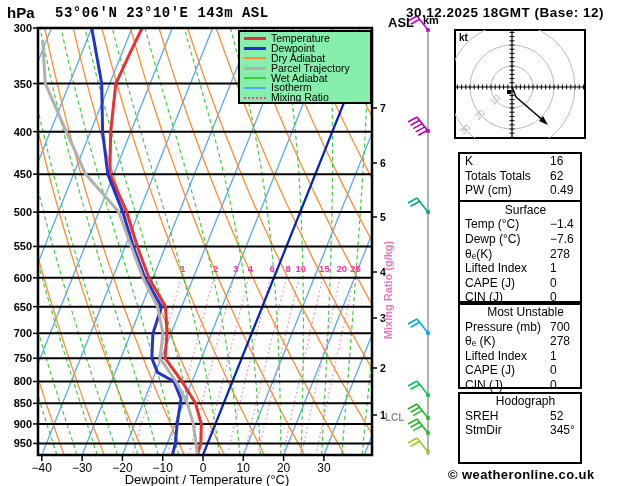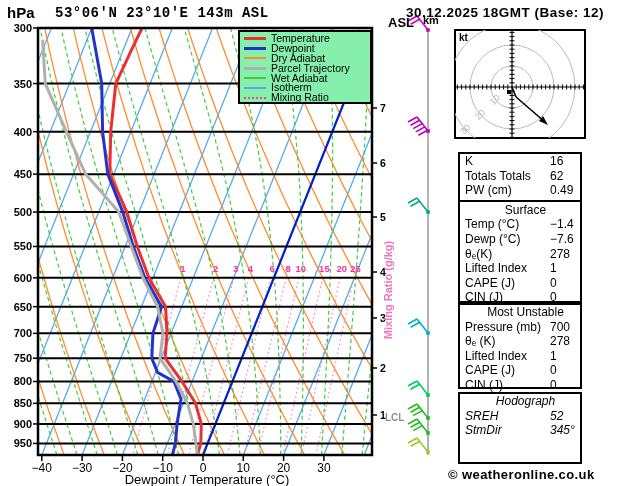--- a/index.html
+++ b/index.html
@@ -392,21 +392,21 @@
       <div class="prow"><span>CIN (J)</span><span class="pval">0</span></div>
     </div>
 <div class="panel" id="panel-b" style="top:303px;height:86px;">
       <div class="prow ptitle">Most Unstable</div>
       <div class="prow"><span>Pressure (mb)</span><span class="pval">700</span></div>
       <div class="prow"><span>θₑ (K)</span><span class="pval">278</span></div>
       <div class="prow"><span>Lifted Index</span><span class="pval">1</span></div>
       <div class="prow"><span>CAPE (J)</span><span class="pval">0</span></div>
       <div class="prow"><span>CIN (J)</span><span class="pval">0</span></div>
     </div>
-<div class="panel" id="panel-c" style="top:392px;height:72px;font-style:italic;">
+<div class="panel" id="panel-c" style="top:392px;height:72px;">
       <div class="prow ptitle">Hodograph</div>
       <div class="prow"><span>SREH</span><span class="pval">52</span></div>
       <div class="prow"><span>StmDir</span><span class="pval">345°</span></div>
     </div>
 
 <div id="footer">© weatheronline.co.uk</div>
 
 </div>
 
 </body></html>

